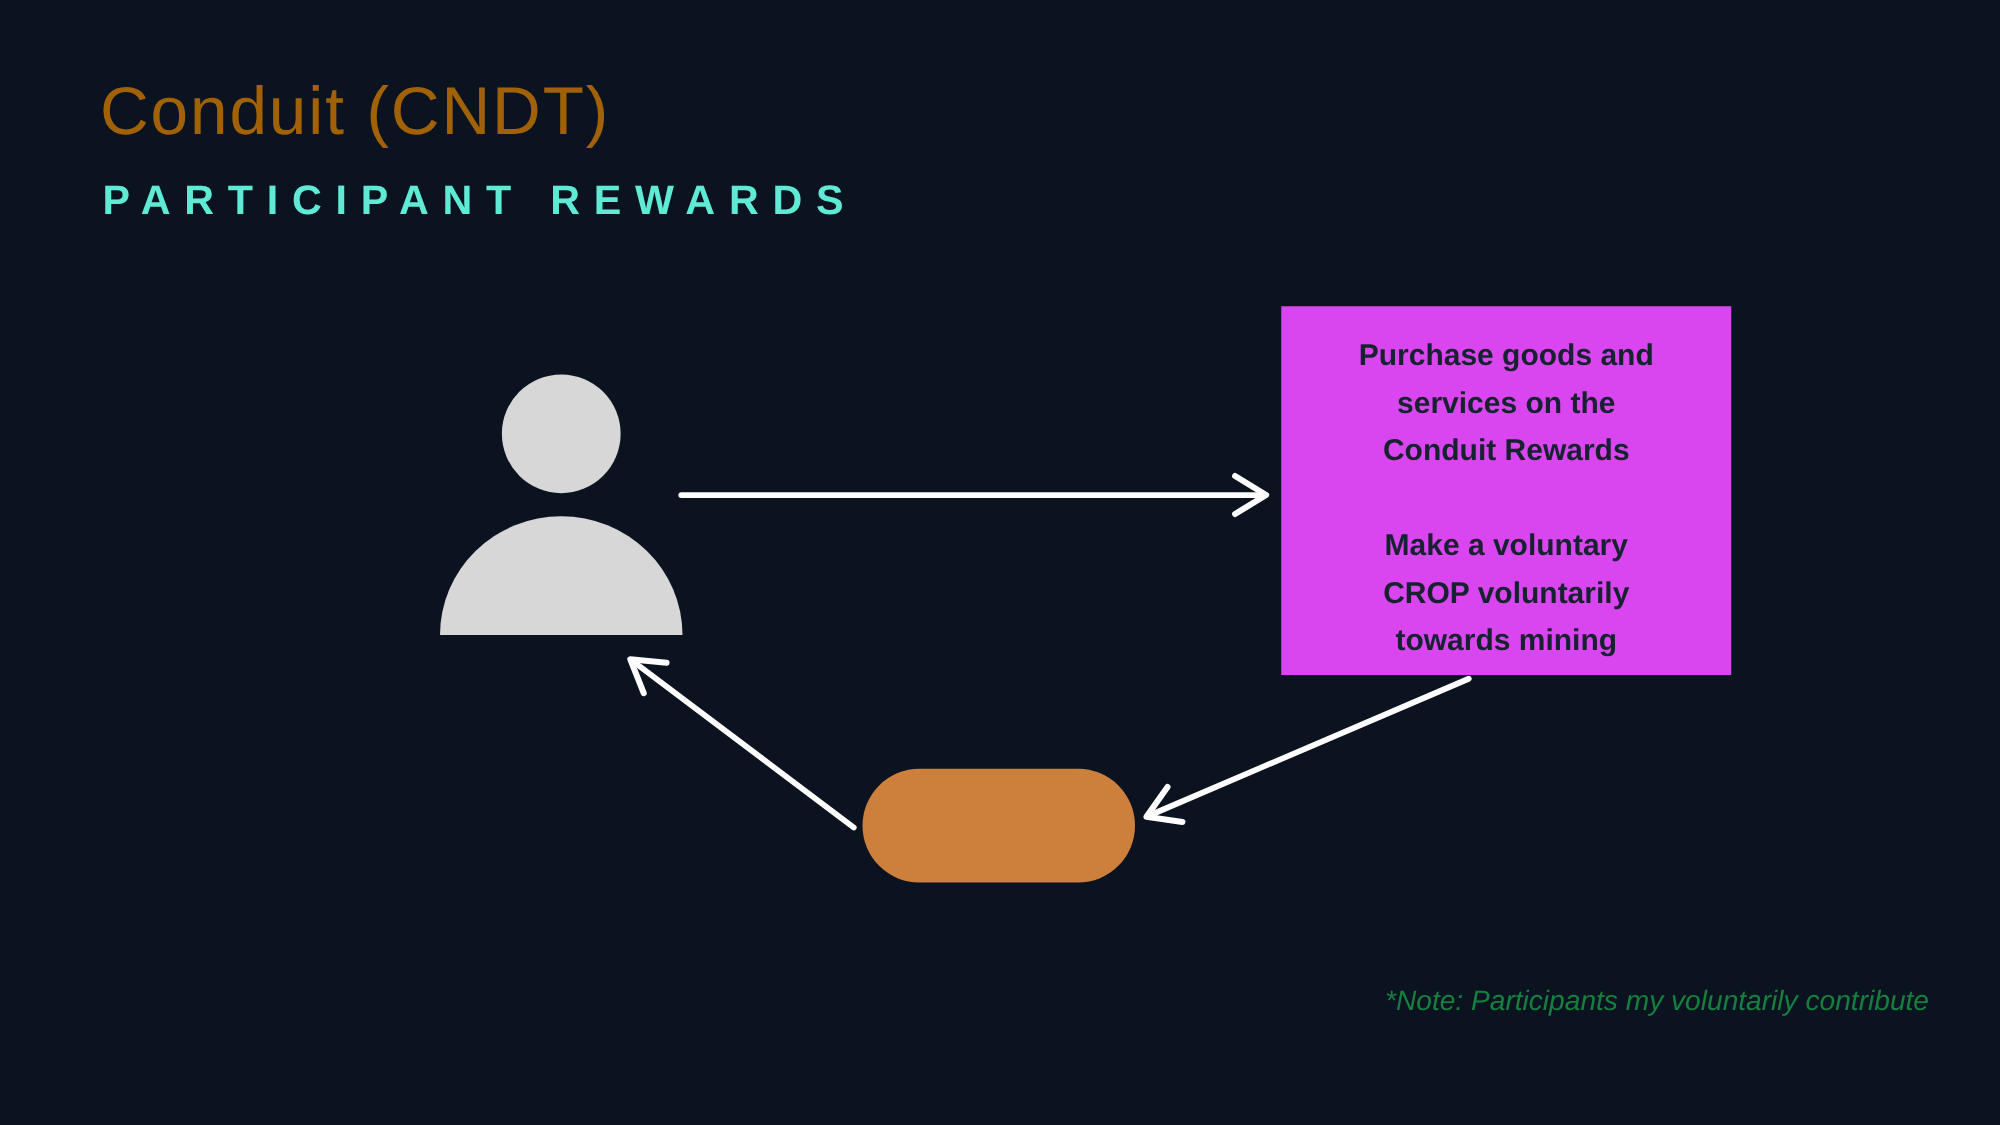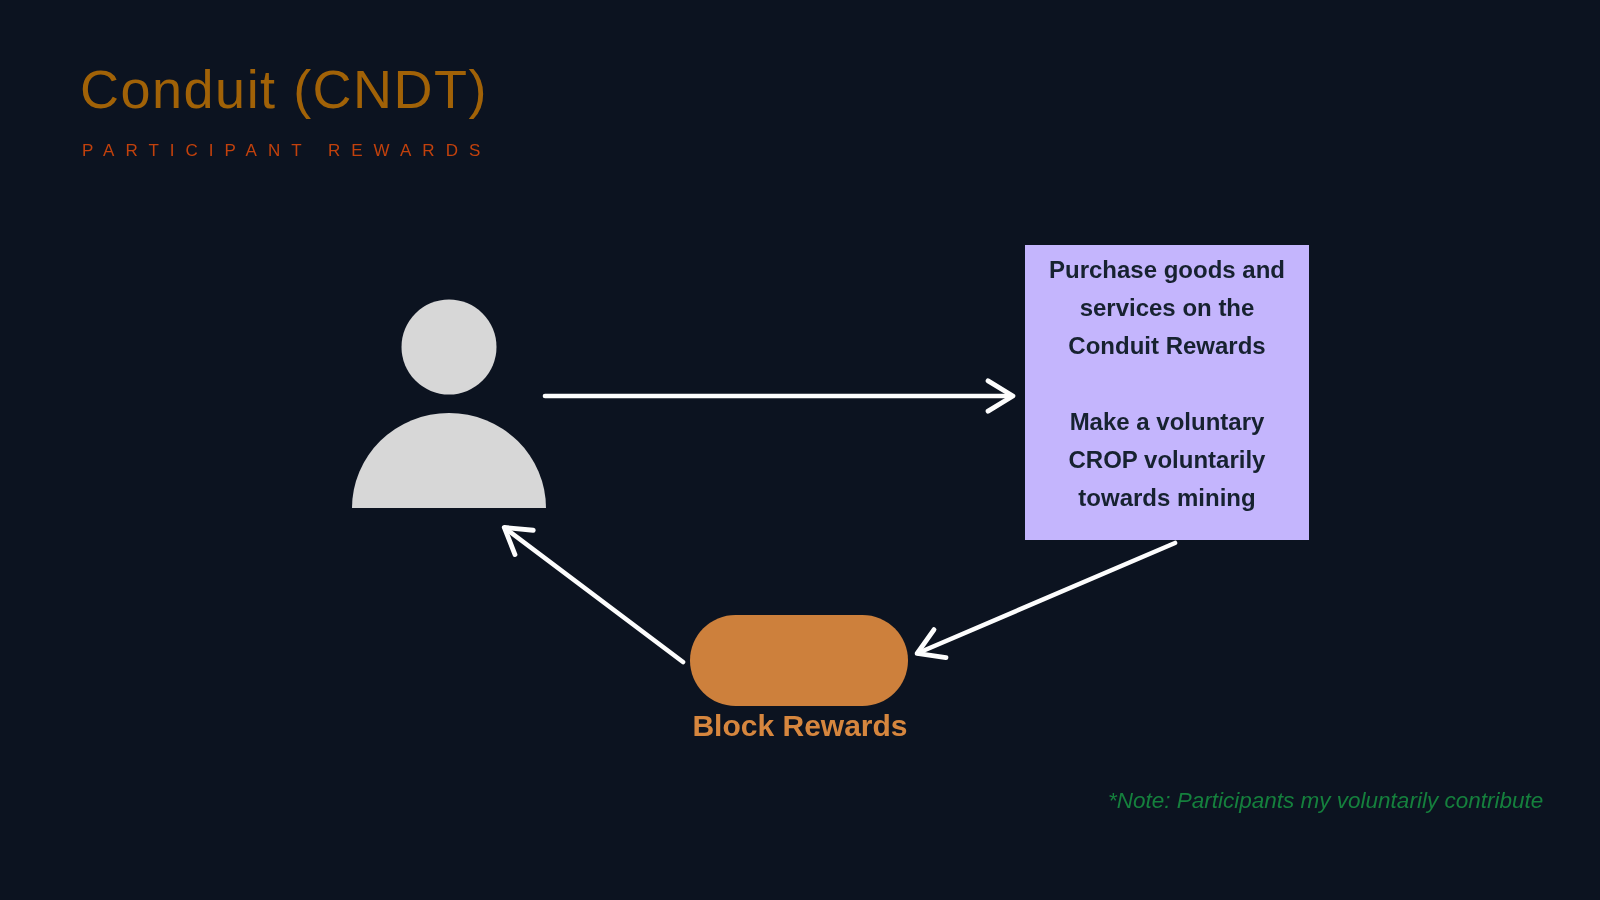--- a/index.html
+++ b/index.html
@@ -24,44 +24,44 @@
     font-size: 54px;
     font-weight: 300;
     letter-spacing: 1.5px;
     color: #a16207;
     white-space: nowrap;
   }
   .subtitle {
     position: absolute;
     left: 82px;
     top: 141px;
-    font-size: 17px;
-    font-weight: 400;
+    font-size: 33px;
+    font-weight: 700;
     letter-spacing: 11px;
-    color: #c2410c;
+    color: #5eead4;
     white-space: nowrap;
   }
   .arrow-layer {
     position: absolute;
     left: 0;
     top: 0;
     width: 1600px;
     height: 900px;
     pointer-events: none;
   }
   .info-box {
     position: absolute;
     left: 1025px;
     top: 245px;
-    width: 284px;
+    width: 360px;
     height: 295px;
-    background: #c4b5fd;
+    background: #d946ef;
     color: #172230;
     box-sizing: border-box;
-    padding-top: 6px;
+    padding-top: 21px;
     text-align: center;
     font-size: 24px;
     font-weight: 600;
     line-height: 38px;
   }
   .info-box .para2 {
     margin-top: 38px;
   }
   .pill {
     position: absolute;
@@ -128,19 +128,18 @@
       <div>Conduit Rewards</div>
     </div>
     <div class="para2">
       <div>Make a voluntary</div>
       <div>CROP voluntarily</div>
       <div>towards mining</div>
     </div>
   </div>
 
   <div class="pill"></div>
-  <div class="pill-label">Block Rewards</div>
 
   <div class="footnote">
     <div>*Note:  Participants my voluntarily contribute</div>
   </div>
 
 </div>
 
 </body></html>

